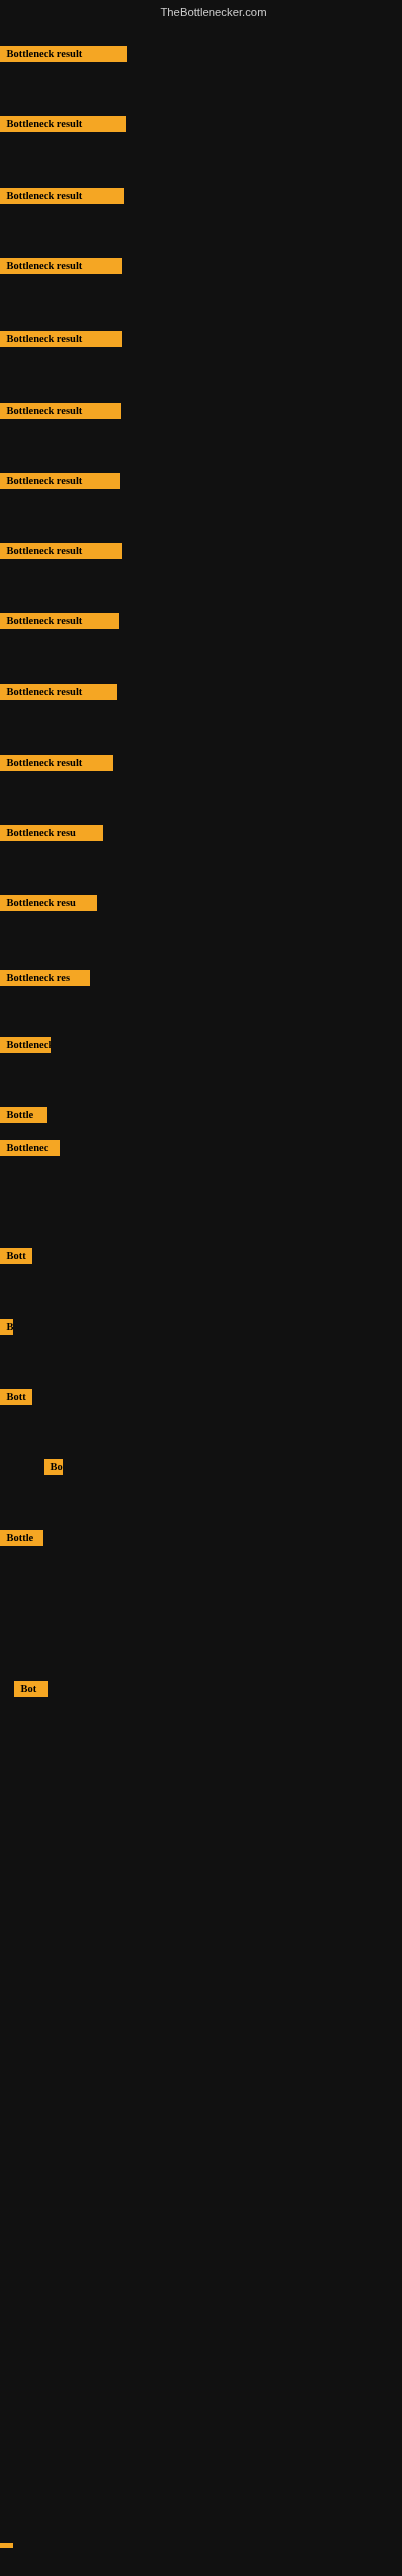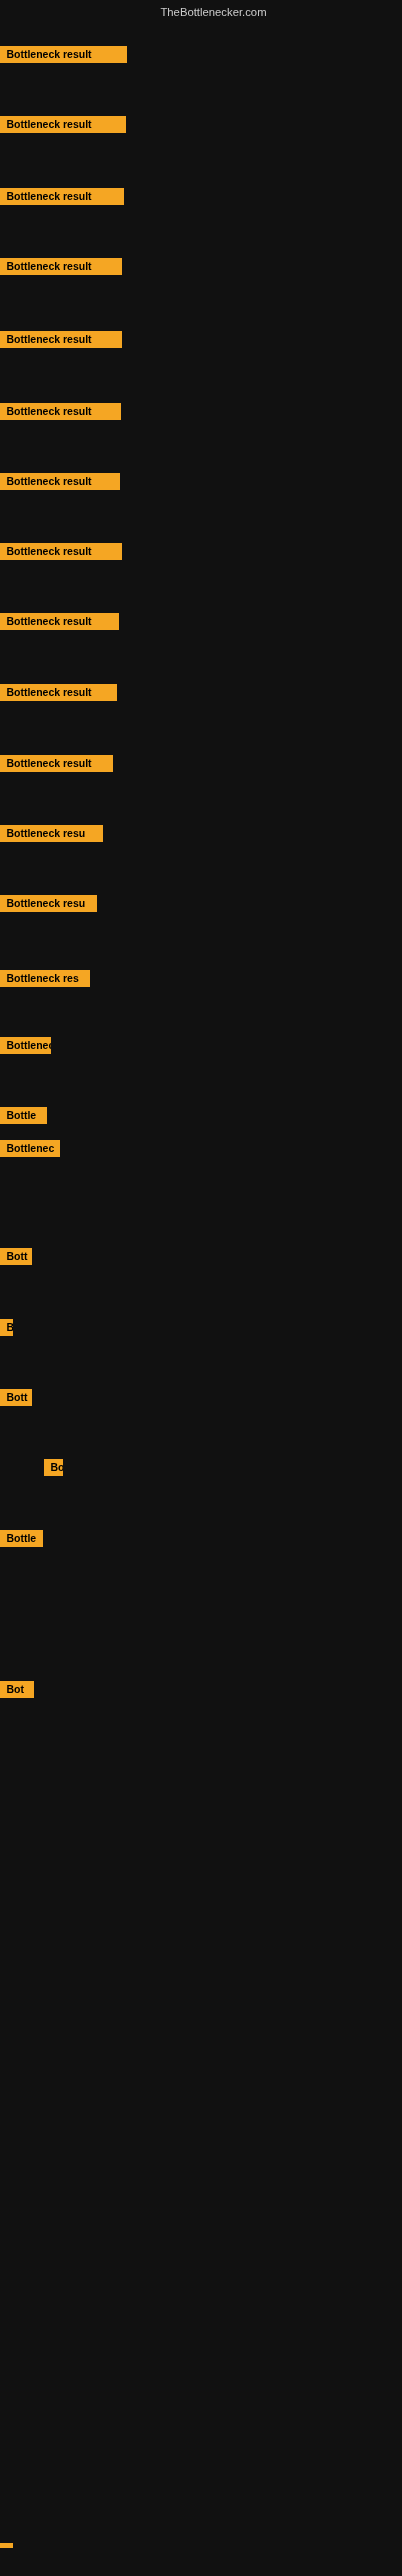--- a/index.html
+++ b/index.html
@@ -29,20 +29,21 @@
 
     .bottleneck-badge {
       background-color: #f5a623;
       color: #000000;
       font-size: 10.5px;
       font-weight: bold;
       padding: 2.4px 6.4px;
       display: inline-block;
       white-space: nowrap;
       overflow: hidden;
+      font-family: Liberation Serif, serif;
     }
 
     .badge-wrapper {
       position: absolute;
       left: 0;
     }
 
   </style>
 </head>
 <body>
@@ -65,16 +66,16 @@
     <div class="badge-wrapper" style="top: 895px; left: 0px;"><span class="bottleneck-badge" style="max-width: 97px; width: 97px;">Bottleneck resu</span></div>
     <div class="badge-wrapper" style="top: 970px; left: 0px;"><span class="bottleneck-badge" style="max-width: 90px; width: 90px;">Bottleneck res</span></div>
     <div class="badge-wrapper" style="top: 1037px; left: 0px;"><span class="bottleneck-badge" style="max-width: 71px; width: 51px;">Bottleneck</span></div>
     <div class="badge-wrapper" style="top: 1107px; left: 0px;"><span class="bottleneck-badge" style="max-width: 47px; width: 47px;">Bottle</span></div>
     <div class="badge-wrapper" style="top: 1140px; left: 0px;"><span class="bottleneck-badge" style="max-width: 60px; width: 60px;">Bottlenec</span></div>
     <div class="badge-wrapper" style="top: 1248px; left: 0px;"><span class="bottleneck-badge" style="max-width: 32px; width: 32px;">Bott</span></div>
     <div class="badge-wrapper" style="top: 1319px; left: 0px;"><span class="bottleneck-badge" style="max-width: 13px; width: 13px;">B</span></div>
     <div class="badge-wrapper" style="top: 1389px; left: 0px;"><span class="bottleneck-badge" style="max-width: 32px; width: 32px;">Bott</span></div>
     <div class="badge-wrapper" style="top: 1459px; left: 0px; padding-left: 44px;"><span class="bottleneck-badge" style="max-width: 19.3px; width: 19.3px;">Bo</span></div>
     <div class="badge-wrapper" style="top: 1530px; left: 0px;"><span class="bottleneck-badge" style="max-width: 43px; width: 43px;">Bottle</span></div>
-    <div class="badge-wrapper" style="top: 1681px; left: 0px;"><span class="bottleneck-badge" style="max-width: 34px; width: 34px;">Bot</span></div>
+    <div class="badge-wrapper" style="top: 1681px; left: 14px;"><span class="bottleneck-badge" style="max-width: 34px; width: 34px;">Bot</span></div>
     <div class="badge-wrapper" style="top: 2536px; left: 0px;"><span class="bottleneck-badge" style="width: 6.4px; min-width: 6.4px;"></span></div>
   </div>
 
 
 </body></html>

